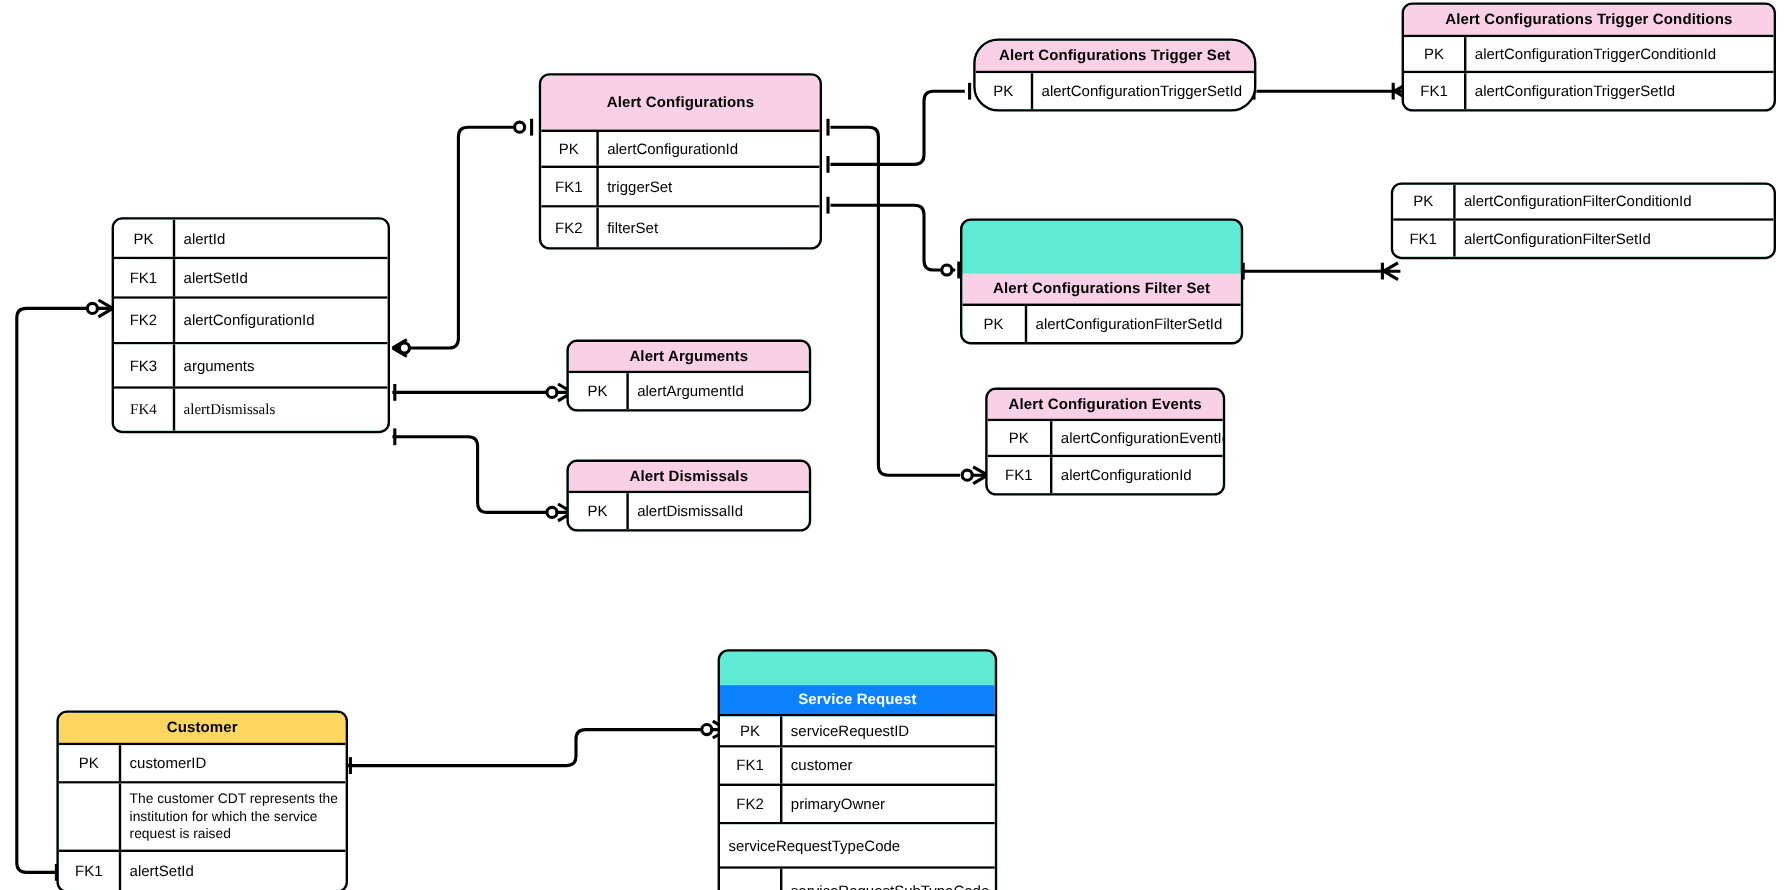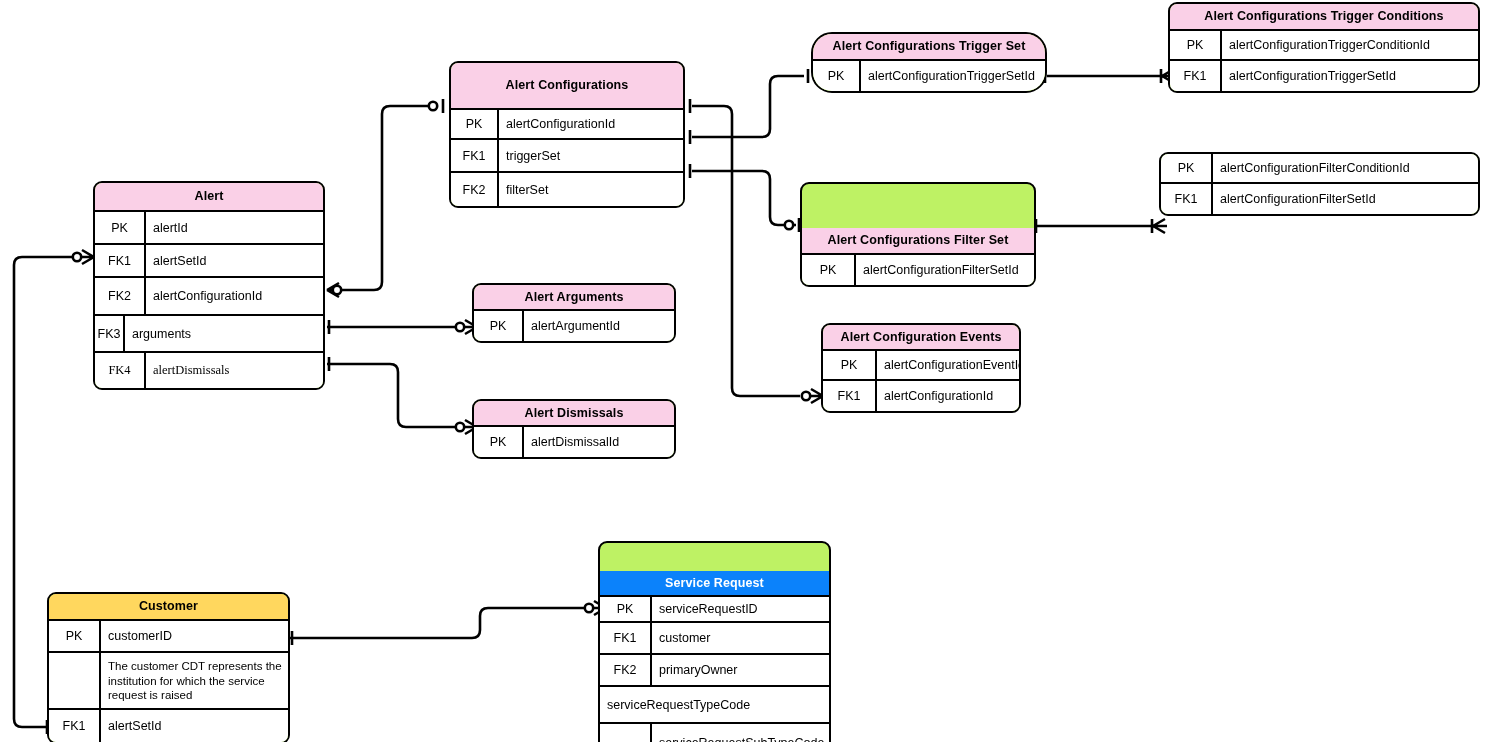--- a/index.html
+++ b/index.html
@@ -25,21 +25,21 @@
     top: 0;
     width: 1492px;
     height: 742px;
     pointer-events: none;
   }
   .entity {
     position: absolute;
     box-sizing: border-box;
     border: 2px solid #000000;
     border-radius: 9px;
-    background: #bef264;
+    background: #5eead4;
     overflow: hidden;
     z-index: 5;
   }
   .entity .hdr {
     box-sizing: border-box;
     width: 100%;
     text-align: center;
     font-weight: bold;
     font-size: 12.5px;
     color: #000000;
@@ -201,35 +201,34 @@
       </g>
 
       <g>
         <circle cx="589" cy="608" r="4.2" fill="#ffffff"></circle>
         <path d="M 606 608 L 594 601 M 606 608 L 594 615 M 606 608 L 592 608"></path>
       </g>
     </g>
   </svg>
 
   <div class="entity" style="left:93px; top:181px; width:232px;">
-    <div class="hdr pink" style="height:29px;">Alert</div>
     <div class="row" style="height:33px;">
       <div class="key" style="width:51px;">PK</div>
       <div class="attr">alertId</div>
     </div>
     <div class="row" style="height:33px;">
       <div class="key" style="width:51px;">FK1</div>
       <div class="attr">alertSetId</div>
     </div>
     <div class="row" style="height:38px;">
       <div class="key" style="width:51px;">FK2</div>
       <div class="attr">alertConfigurationId</div>
     </div>
     <div class="row" style="height:37px;">
-      <div class="key" style="width:30px;">FK3</div>
+      <div class="key" style="width:51px;">FK3</div>
       <div class="attr">arguments</div>
     </div>
     <div class="row last" style="height:35px;font-family:Liberation Serif, serif;">
       <div class="key" style="width:51px;">FK4</div>
       <div class="attr">alertDismissals</div>
     </div>
   </div>
 
   <div class="entity" style="left:449px; top:61px; width:236px;">
     <div class="hdr pink" style="height:47px;">Alert Configurations</div>
@@ -287,21 +286,21 @@
   </div>
 
   <div class="entity" style="left:472px; top:283px; width:204px;">
     <div class="hdr pink" style="height:26px;">Alert Arguments</div>
     <div class="row last" style="height:30px;">
       <div class="key" style="width:50px;">PK</div>
       <div class="attr">alertArgumentId</div>
     </div>
   </div>
 
-  <div class="entity" style="left:472px; top:383px; width:204px;margin-top:16px;">
+  <div class="entity" style="left:472px; top:383px; width:204px;">
     <div class="hdr pink" style="height:26px;">Alert Dismissals</div>
     <div class="row last" style="height:30px;">
       <div class="key" style="width:50px;">PK</div>
       <div class="attr">alertDismissalId</div>
     </div>
   </div>
 
   <div class="entity" style="left:821px; top:323px; width:200px;">
     <div class="hdr pink" style="height:26px;">Alert Configuration Events</div>
     <div class="row" style="height:30px;">

